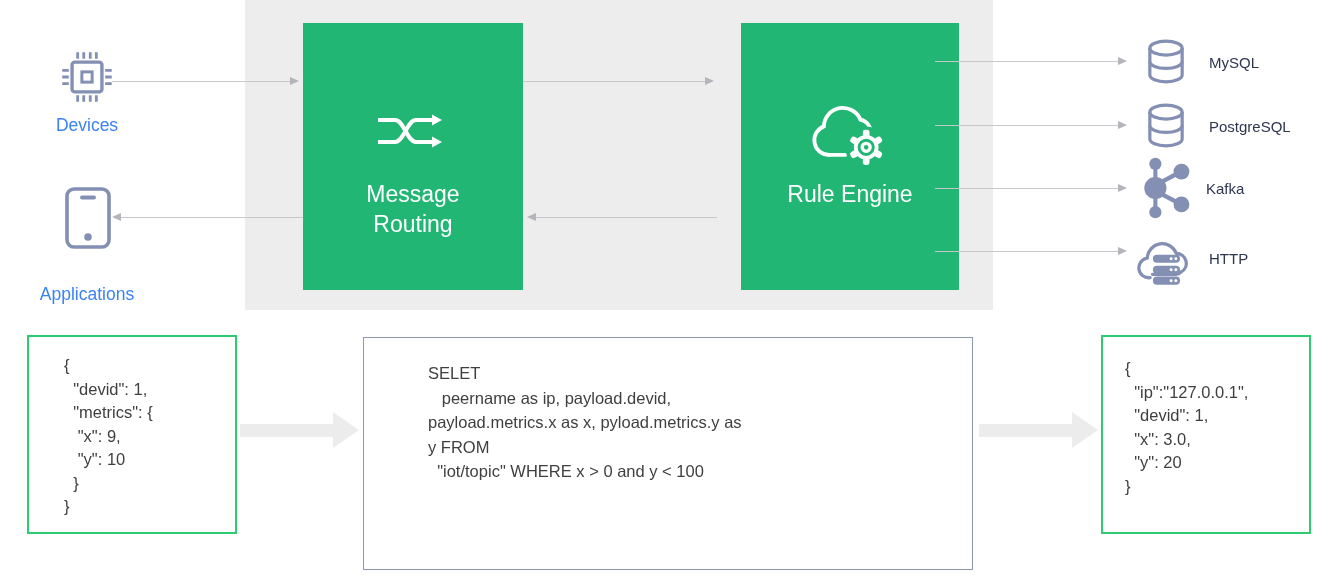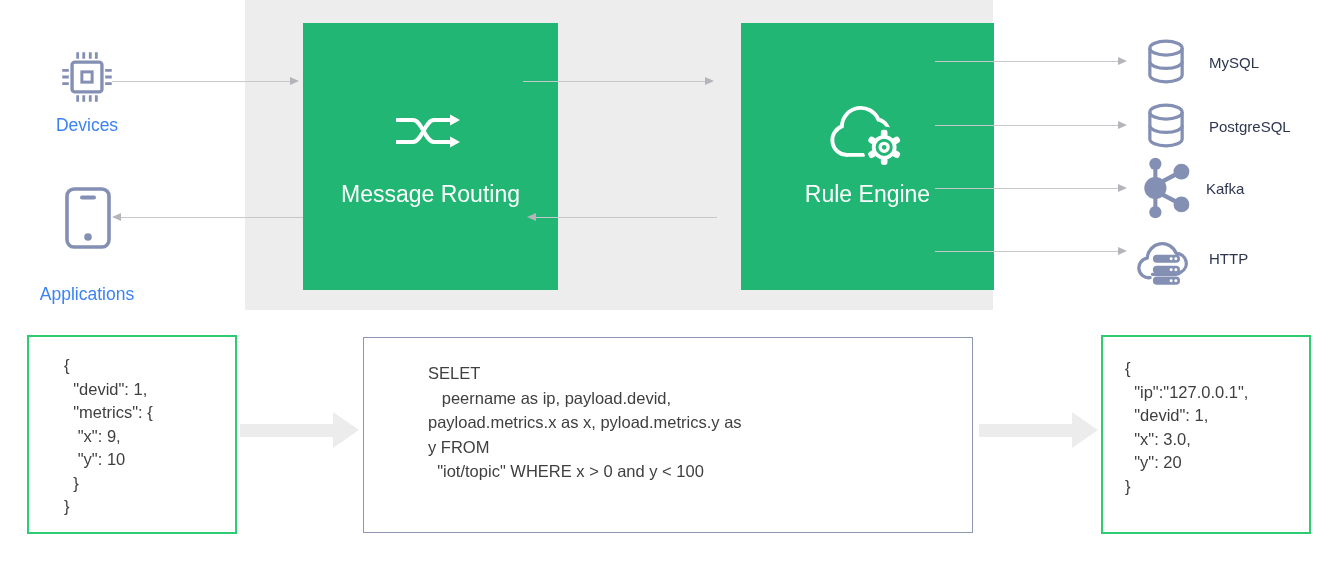--- a/index.html
+++ b/index.html
@@ -2,21 +2,21 @@
 <html><head>
 <meta charset="utf-8">
 <style>
   html,body{margin:0;padding:0;background:#fff;}
   .stage{
     position:relative;width:1342px;height:582px;background:#ffffff;
     font-family:"Liberation Sans",sans-serif;overflow:hidden;
   }
   .panel{position:absolute;left:245px;top:0;width:748px;height:310px;background:#ededed;}
   .stage-box{
-    position:absolute;top:23px;height:267px;background:#21b673;color:#ffffff;padding-left:35px;
+    position:absolute;top:23px;height:267px;background:#21b673;color:#ffffff;
   }
   .stage-box.mr{left:303px;width:220px;}
   .stage-box.re{left:741px;width:218px;}
   .stage-icon{position:absolute;left:0;width:100%;display:flex;justify-content:center;}
   .stage-box.mr .stage-icon{top:88px;}
   .stage-box.re .stage-icon{top:72px;}
   .stage-label{
     position:absolute;left:0;top:156px;width:100%;text-align:center;
     font-size:23px;line-height:30px;font-weight:400;
   }
@@ -42,21 +42,21 @@
   
   .code-box{position:absolute;background:#ffffff;box-sizing:border-box;}
   .code-box.green{border:2px solid #2ecc71;}
   .code-box.slate{border:1.5px solid #8b97b1;}
   .code-box pre{
     margin:0;font-family:"Liberation Sans",sans-serif;
     font-size:16.5px;line-height:23.5px;color:#3f3f3f;white-space:pre;
   }
   .box-in{left:27px;top:335px;width:210px;height:199px;}
   .box-in pre{padding:17px 0 0 35px;}
-  .box-sql{left:363px;top:337px;width:610px;height:196px;}
+  .box-sql{left:363px;top:337px;width:610px;height:233px;}
   .box-sql pre{padding:23px 0 0 64px;line-height:24.5px;}
   .box-out{left:1101px;top:335px;width:210px;height:199px;}
   .box-out pre{padding:20px 0 0 22px;}
   
   .big-arrow{position:absolute;top:412px;height:36px;}
   .big-arrow .shaft{position:absolute;left:0;top:11.5px;height:13px;background:#ececec;}
   .big-arrow .head{
     position:absolute;top:0;width:0;height:0;
     border-left:26px solid #ececec;border-top:18px solid transparent;border-bottom:18px solid transparent;
   }

